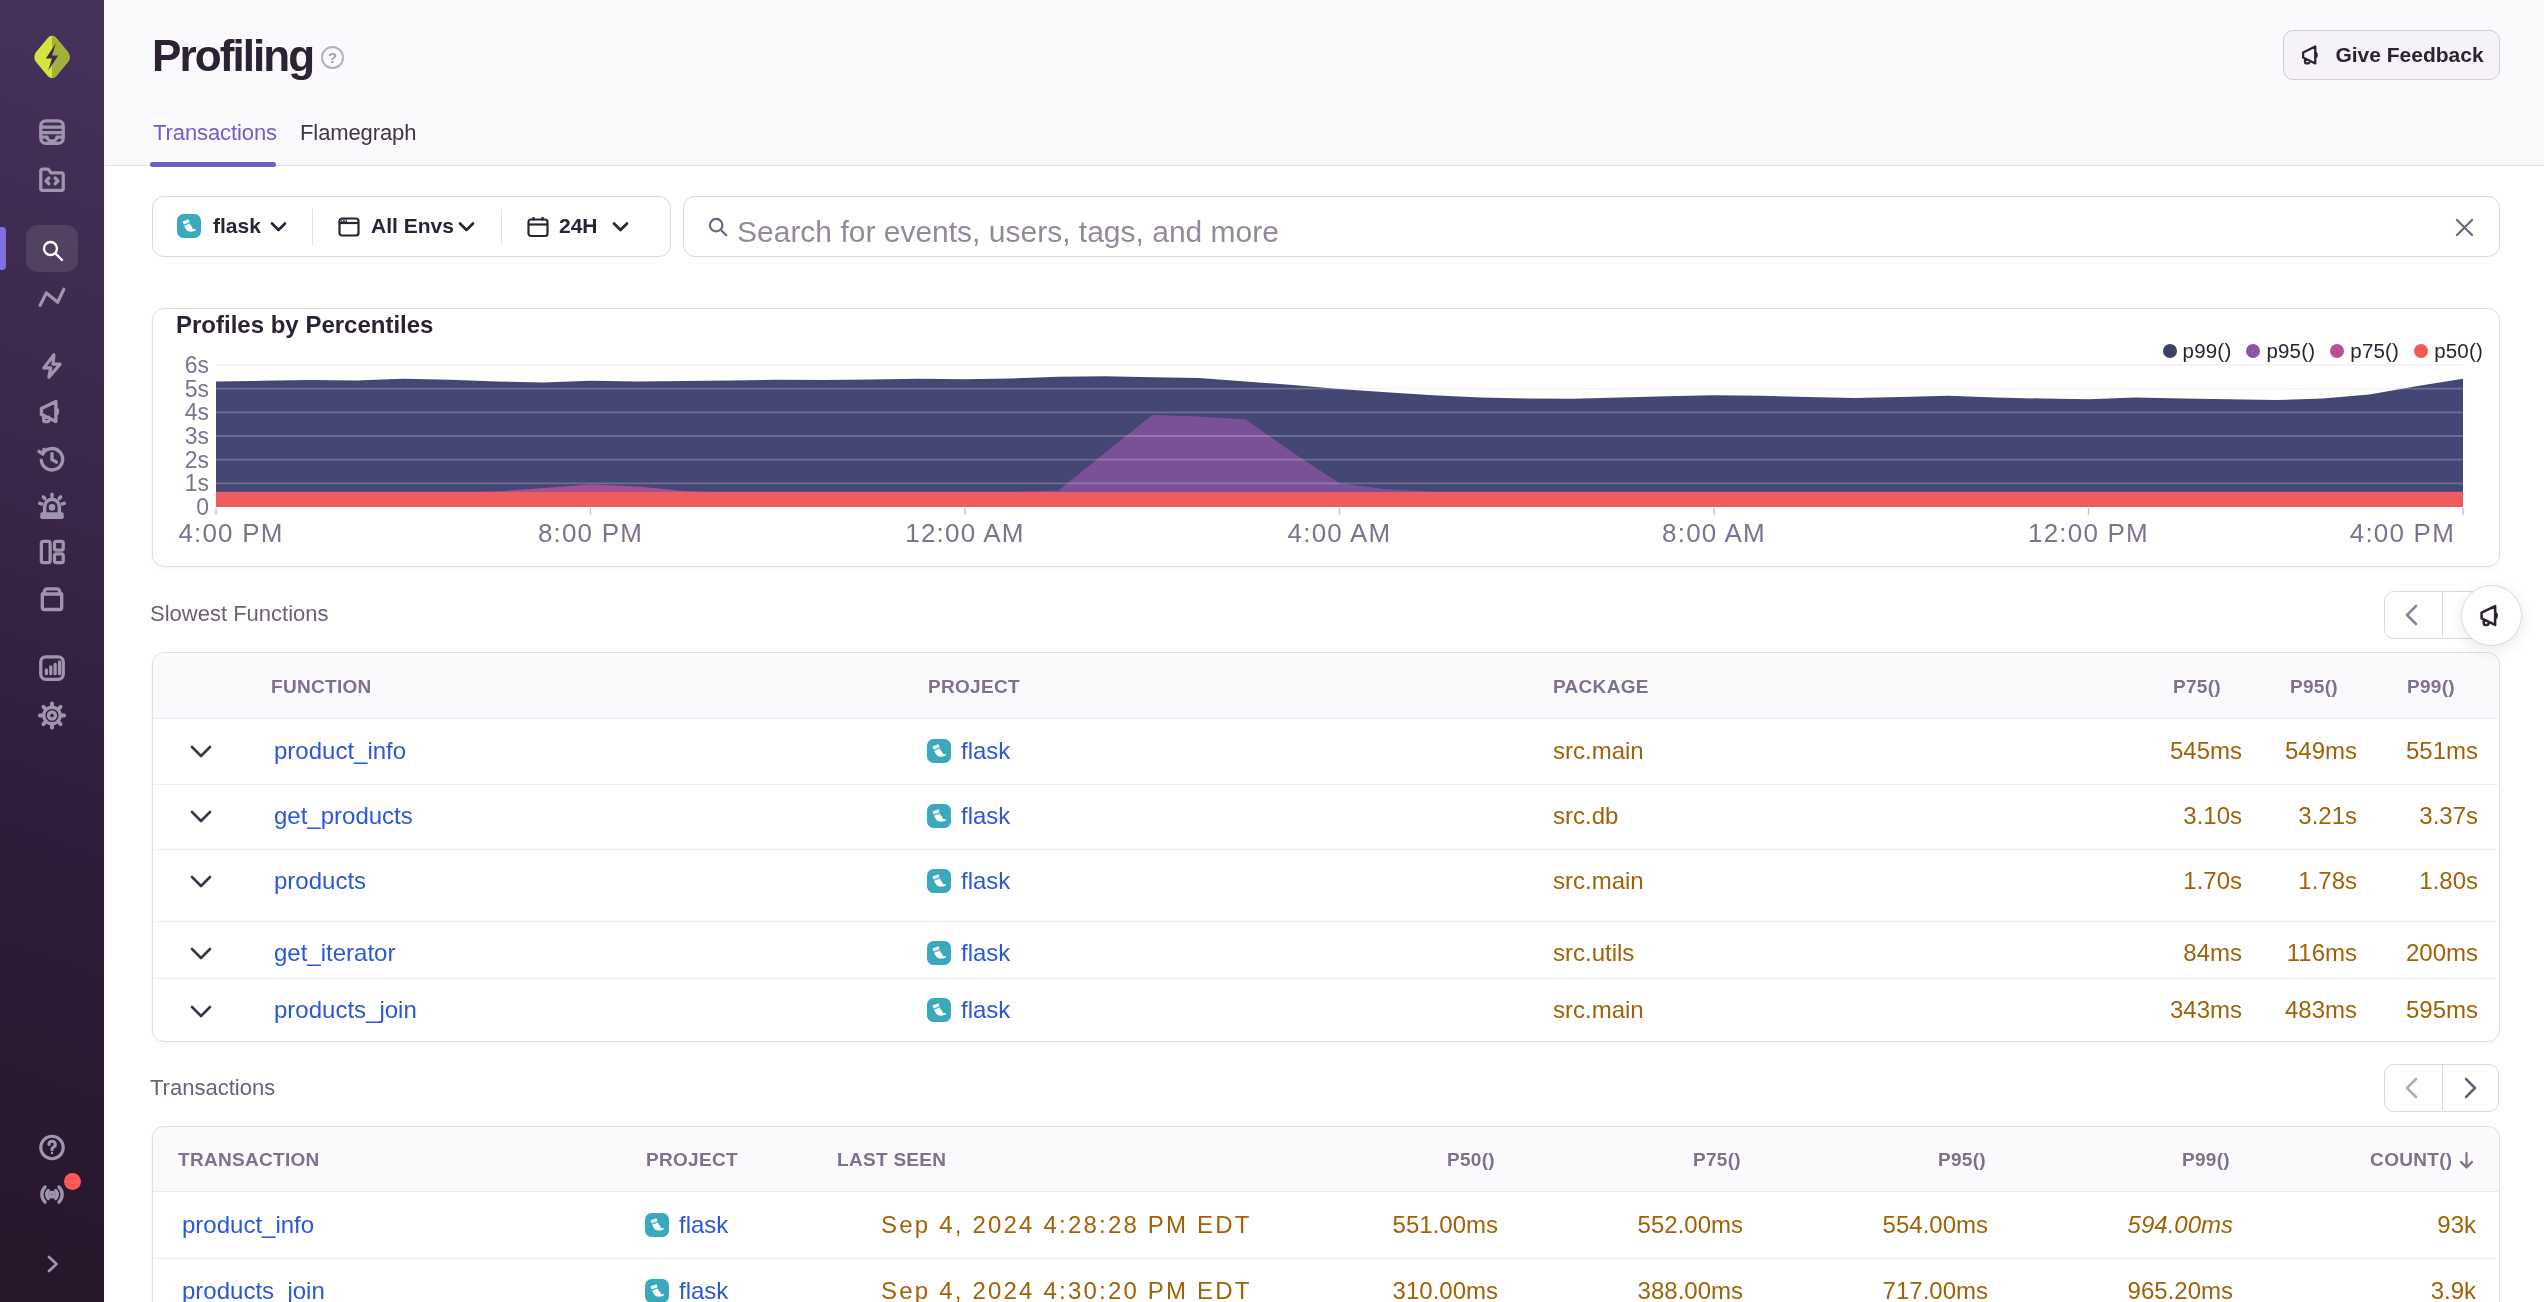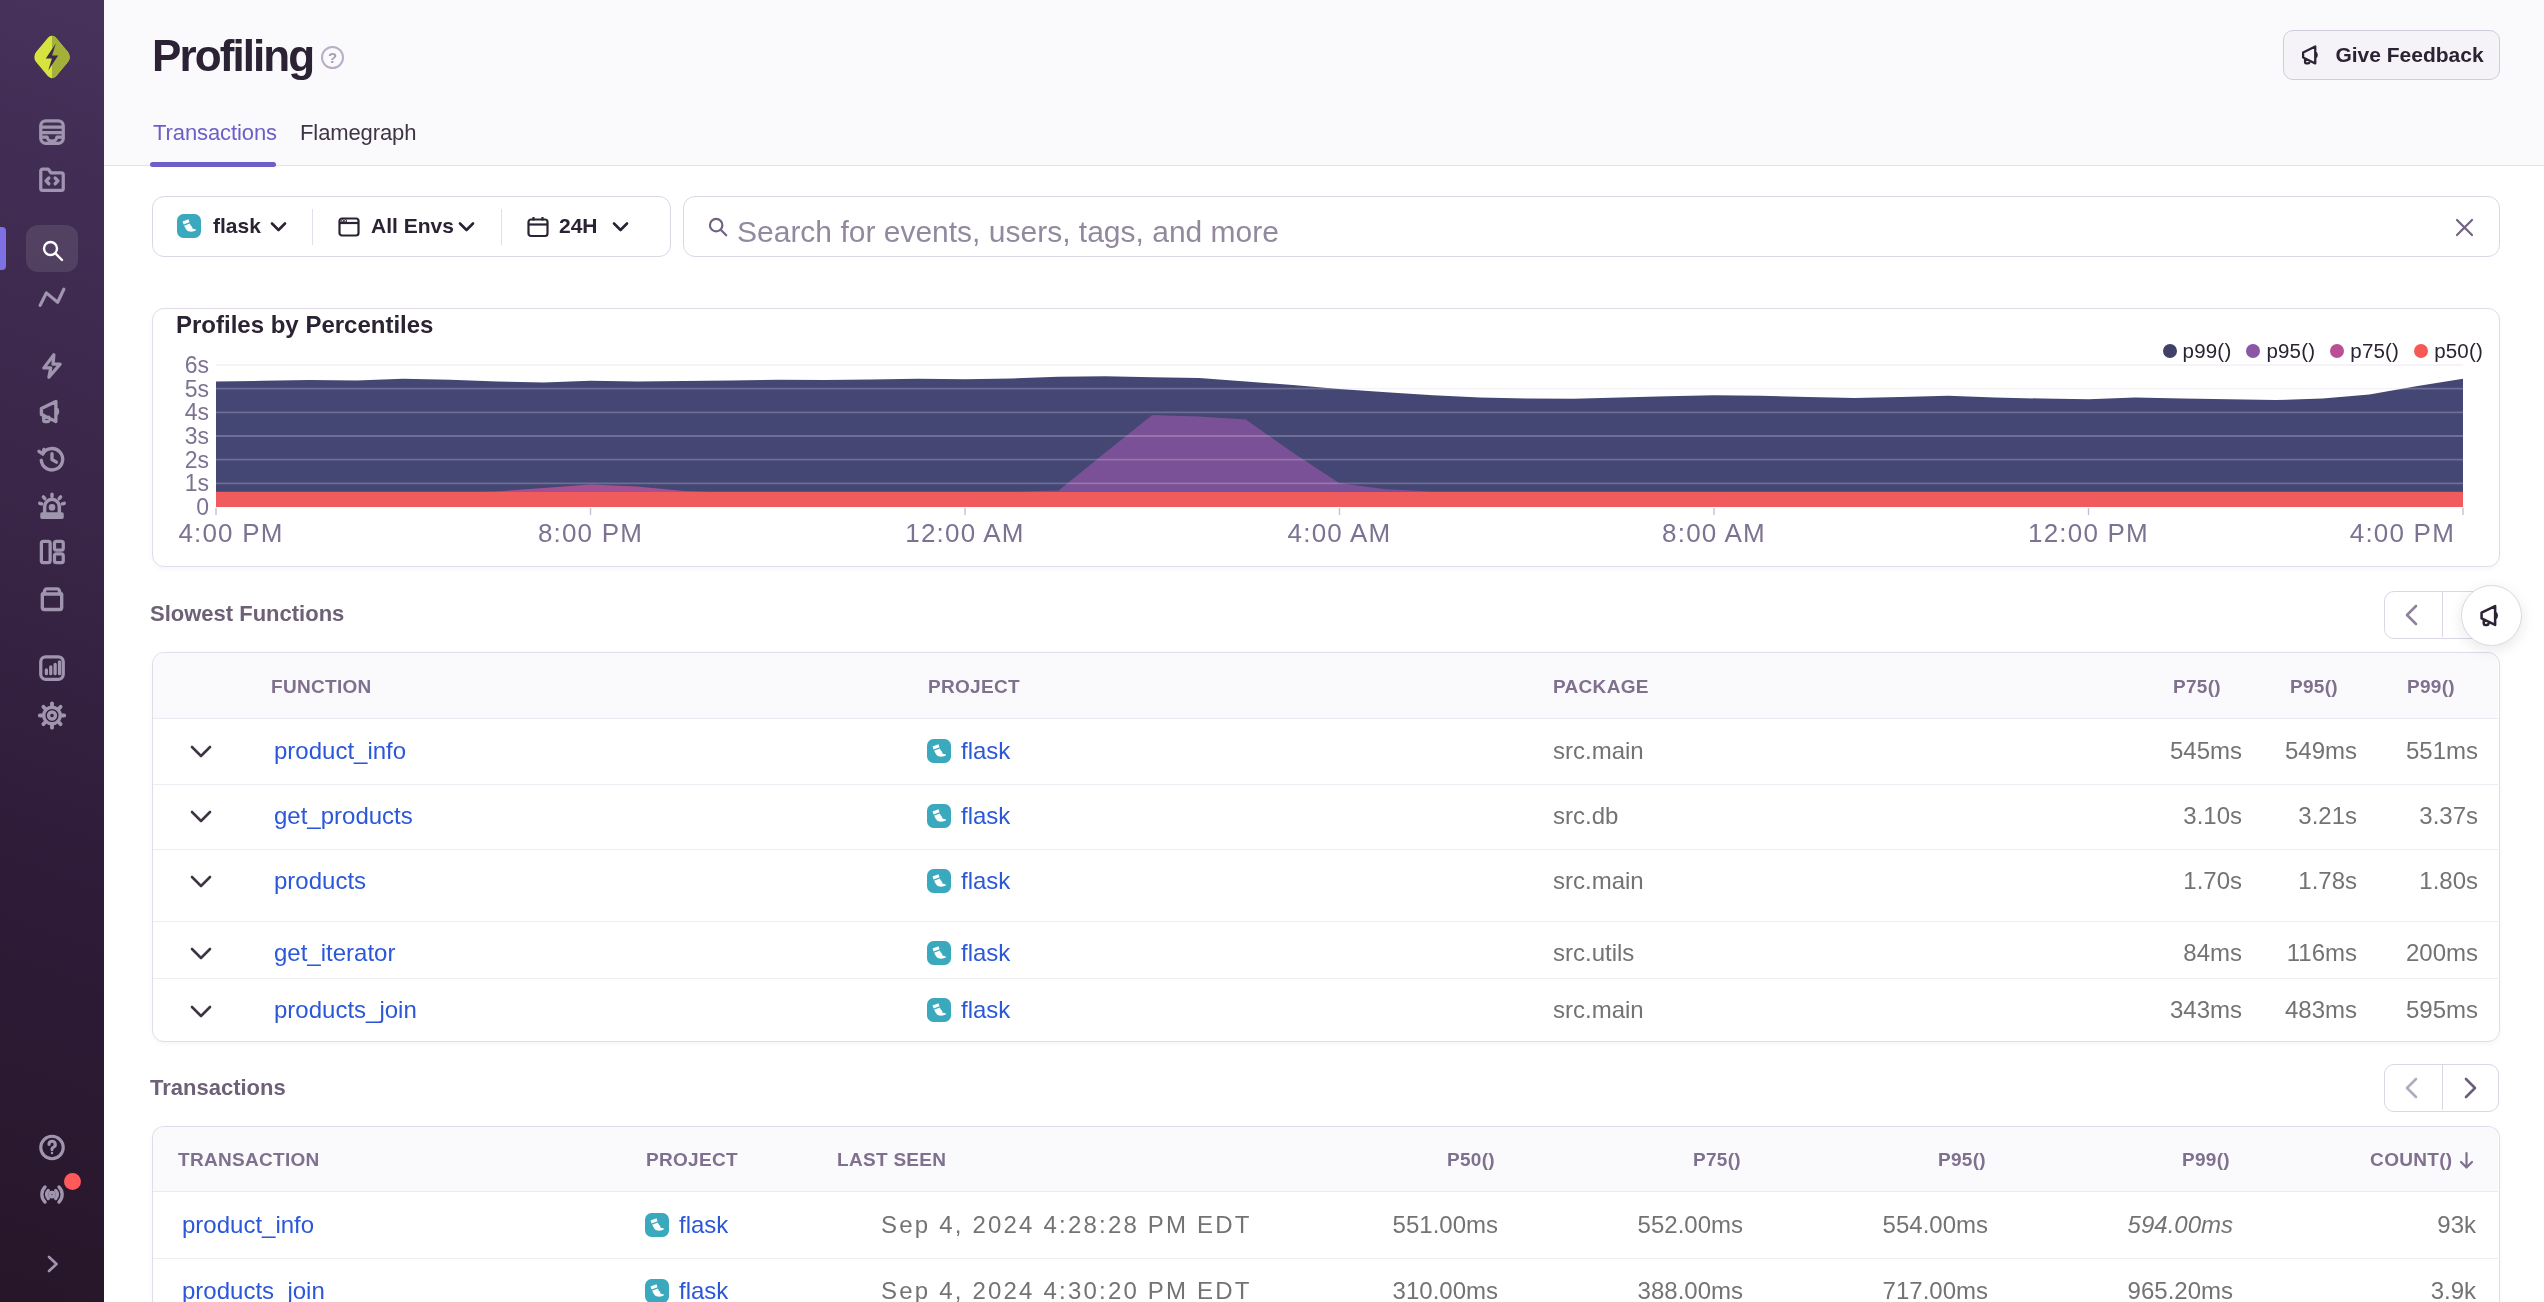--- a/index.html
+++ b/index.html
@@ -30,27 +30,27 @@
   .fbox { position:absolute; top:196px; height:61px; background:#fff; border:1.5px solid #dcd5e3; border-radius:12px; }
   #filters { left:152px; width:519px; }
   #searchbox { left:683px; width:1817px; }
   .fdiv { position:absolute; top:12px; width:1px; height:36px; background:#e3dee9; }
   .ftext { position:absolute; top:17px; font-size:21px; font-weight:700; color:#2b2233; }
   #flaskbadge { position:absolute; left:24px; top:17px; }
   #placeholder { position:absolute; left:53px; top:18px; font-size:30px; color:#93899f; }
 
   
   .panel { position:absolute; left:152px; width:2348px; background:#fff; border:1.5px solid #e2dce8; border-radius:12px; box-shadow:0 2px 5px rgba(43,34,51,0.04); }
-  .sechead { position:absolute; left:150px; font-size:22px; font-weight:700; color:#6e6076; }
+  .sechead { position:absolute; left:150px; font-size:22px; font-weight:400; color:#6e6076; }
   .pager { position:absolute; width:115px; height:48px; background:#fff; border:1.5px solid #dcd5e3; border-radius:10px; }
   .pager .mid { position:absolute; left:57px; top:0; width:1px; height:45px; background:#dcd5e3; }
 
   
   .th { position:absolute; font-size:19px; font-weight:700; color:#80708f; letter-spacing:0.3px; }
-  .td { position:absolute; font-size:24px; color:#737373; }
+  .td { position:absolute; font-size:24px; color:#a16207; }
   .link { color:#2b57d9; }
   .rowsep { position:absolute; left:0; width:2345px; height:1px; background:#f0ecf3; }
   .thead { position:absolute; left:0; top:0; width:2345px; background:#faf9fb; border-radius:10px 10px 0 0; border-bottom:1px solid #ece7f0; }
   .num { text-align:right; }
   .legend { display:flex; align-items:center; gap:6px; font-size:20.5px; color:#2b2233; }
   .legend i { width:14px; height:14px; border-radius:50%; display:inline-block; }
   .legend span { margin-right:9px; letter-spacing:0.2px; }
   .legend span:last-child { margin-right:0; }
   .rowchev { position:absolute; left:36px; top:50%; margin-top:-7px; }
   .pchev { position:absolute; top:12px; }

